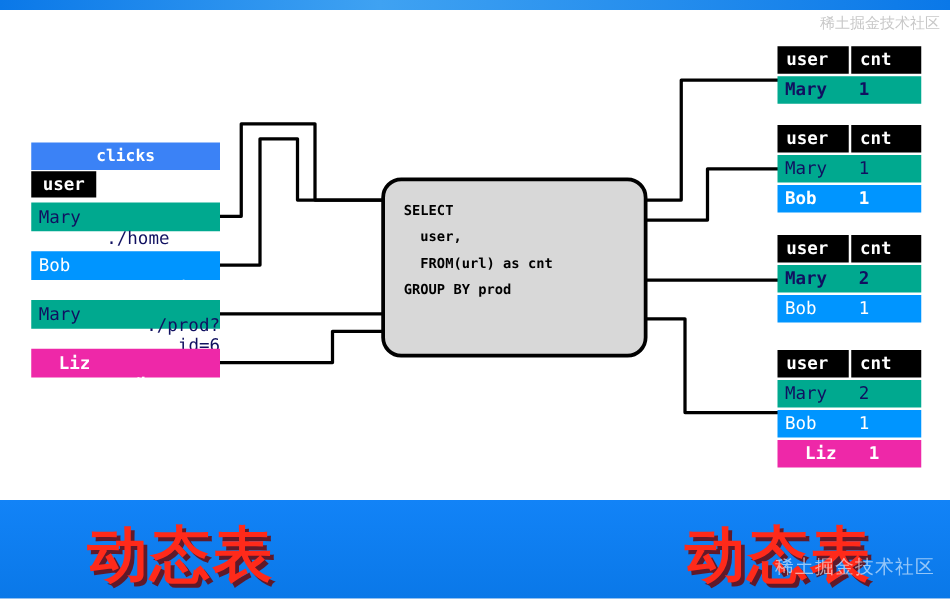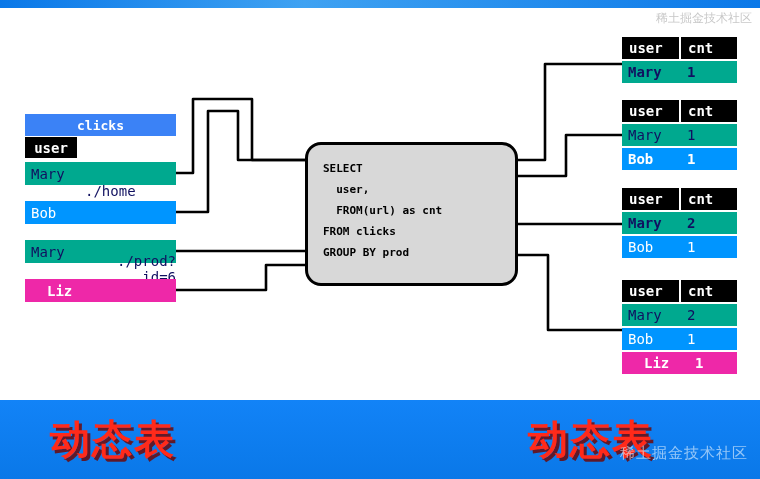--- a/index.html
+++ b/index.html
@@ -37,21 +37,21 @@
   
   .rtable{position:absolute;left:622px;width:115px;display:flex;flex-direction:column;row-gap:2px;}
   .rt1{top:37px;} .rt2{top:100px;} .rt3{top:188px;} .rt4{top:280px;}
   .rrow{display:flex;column-gap:2px;height:22px;}
   .ru{width:57px;}
   .rc{width:56px;}
   .rh{background:#000;color:#fff;font-weight:700;justify-content:flex-start;padding-left:7px;}
   
   .footer{position:absolute;left:0;top:400px;width:760px;height:79px;
     background:linear-gradient(180deg,#1283F7,var(--bar-blue));}
-  .flabel{position:absolute;top:12px;width:170px;text-align:left;font-size:40px;font-weight:700;
+  .flabel{position:absolute;top:12px;width:170px;text-align:right;font-size:48px;font-weight:700;
     color:var(--label-red);font-family:"Liberation Sans",sans-serif;
     text-shadow:3px 3px 0 rgba(110,8,8,.85);letter-spacing:2px;}
   .flabel.left{left:50px;}
   .flabel.right{left:528px;}
   .wm-bottom{position:absolute;right:12px;top:44px;font-size:15px;color:rgba(240,248,255,.6);
     font-family:"Liberation Sans",sans-serif;letter-spacing:1px;}
 </style>
 </head>
 <body>
 
@@ -94,21 +94,20 @@
     <div class="lrow r4 row-magenta bold">
       <div class="cell cu">Liz</div>
       <div class="cell cl">./home</div>
     </div>
   </div>
 
   <div class="sqlbox">
     <div class="sqlline">SELECT</div>
     <div class="sqlline">  user,</div>
     <div class="sqlline">  FROM(url) as cnt</div>
-    <div class="sqlline">FROM clicks</div>
     <div class="sqlline">GROUP BY prod</div>
   </div>
 
   <div class="rtable rt1">
     <div class="rrow">
       <div class="cell ru rh">user</div>
       <div class="cell rc rh">cnt</div>
     </div>
     <div class="rrow row-teal bold">
       <div class="cell ru">Mary</div>

